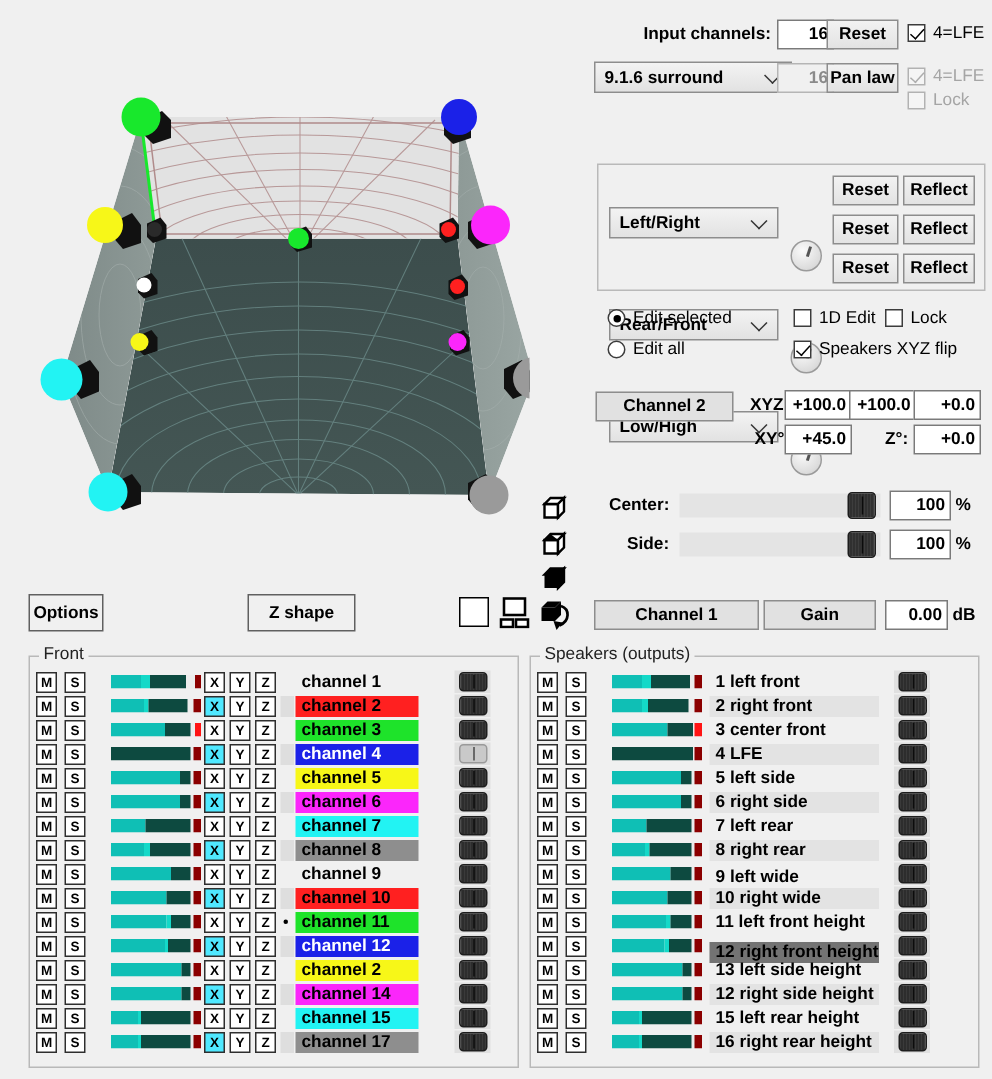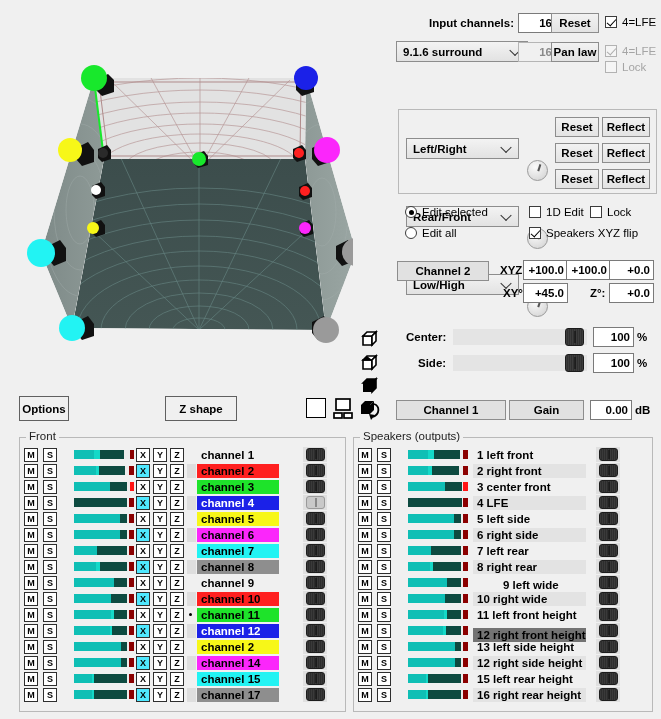--- a/index.html
+++ b/index.html
@@ -862,21 +862,21 @@
       <div class="panhandle"></div>
     </div>
     <div class="chrow" style="left: 0px; top: 128px;">
       <div class="sqbtn" style="position:absolute;left:5px;">M</div>
       <div class="sqbtn" style="position:absolute;left:24px;">S</div>
       <div class="meter" style="position:absolute;left:55px;top:2px;width:60px;">
         <i style="left:0px;width:39px;background:#0fbfb5"></i>
         <i style="left:39px;width:14.399999999999999px;background:#0d4a40"></i>
         <i style="left:54.6px;width:5.3999999999999995px;background:#8b0000"></i>
       </div>
-      <div class="chlabel" style="position:absolute;left:120px;top:2px;width:113px;margin-left:26px;">9 left wide</div>
+      <div class="chlabel" style="position:absolute;left:120px;top:2px;width:113px;">9 left wide</div>
     </div>
     <div class="panslot" style="left: 243px; top: 127px;">
       <div class="track"></div>
       <div class="panhandle"></div>
     </div>
     <div class="chrow" style="left: 0px; top: 144px;">
       <div class="sqbtn" style="position:absolute;left:5px;">M</div>
       <div class="sqbtn" style="position:absolute;left:24px;">S</div>
       <div class="meter" style="position:absolute;left:55px;top:2px;width:60px;">
         <i style="left:0px;width:37.2px;background:#0fbfb5"></i>

